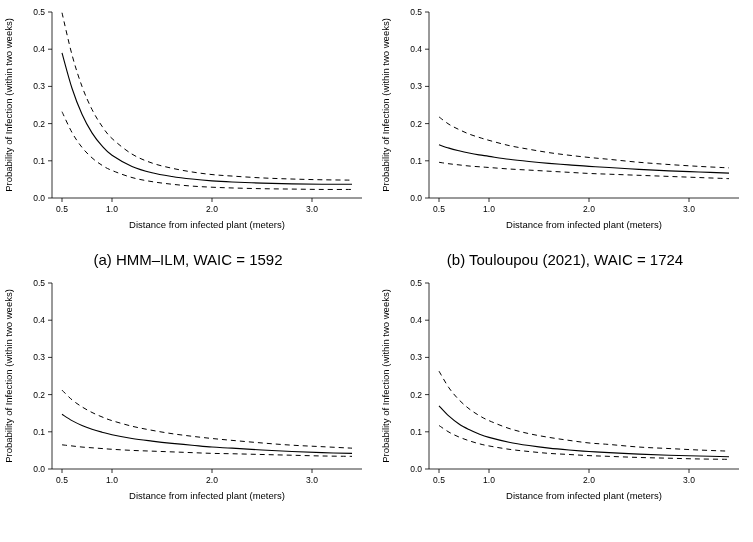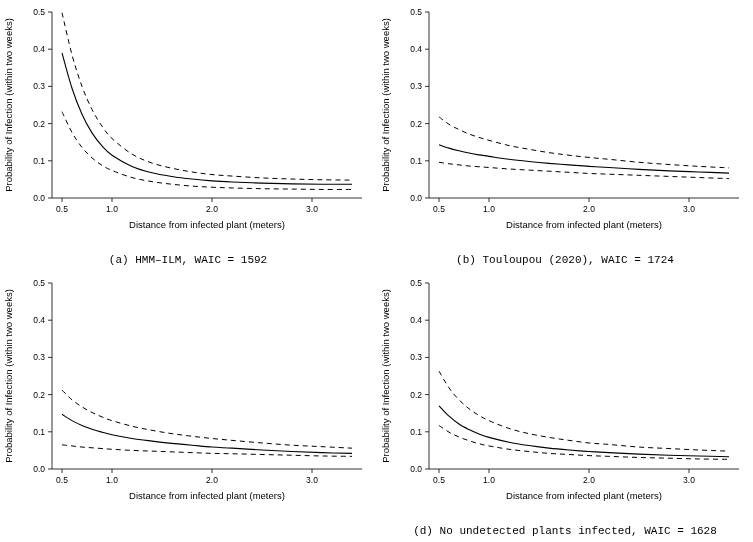--- a/index.html
+++ b/index.html
@@ -30,22 +30,22 @@
     top: 0;
     width: 376px;
     height: 242px;
   }
   .panel-caption {
     position: absolute;
     left: 0;
     bottom: 4px;
     width: 376px;
     text-align: center;
-    font-size: 11px;
-    font-family: Liberation Mono, monospace;
+    font-size: 15px;
+    font-family: Liberation Sans, sans-serif;
     color: #000000;
     line-height: 14px;
   }
   svg { display: block; }
   .axis-line {
     stroke: #000000;
     stroke-width: 0.8;
     fill: none;
   }
   .tick {
@@ -143,21 +143,21 @@
             <line x1="48" y1="12" x2="52" y2="12" class="tick"></line>
             <text x="45" y="15" class="tick-label" text-anchor="end">0.5</text>
             <text x="207" y="228" class="axis-title" text-anchor="middle">Distance from infected plant (meters)</text>
             <text x="12" y="105" class="axis-title" text-anchor="middle" transform="rotate(-90 12 105)">Probability of Infection (within two weeks)</text>
             <path d="M 62.00 144.80 C 63.67 145.36, 68.67 147.16, 72.00 148.15 C 75.33 149.14, 78.67 149.95, 82.00 150.76 C 85.33 151.56, 88.67 152.31, 92.00 152.99 C 95.33 153.67, 98.67 154.29, 102.00 154.85 C 105.33 155.41, 107.00 155.59, 112.00 156.34 C 117.00 157.08, 125.33 158.44, 132.00 159.31 C 138.67 160.18, 145.33 160.86, 152.00 161.54 C 158.67 162.23, 165.33 162.85, 172.00 163.40 C 178.67 163.96, 185.33 164.40, 192.00 164.89 C 198.67 165.39, 205.33 165.95, 212.00 166.38 C 218.67 166.81, 223.67 167.00, 232.00 167.50 C 240.33 167.99, 252.00 168.80, 262.00 169.36 C 272.00 169.91, 282.00 170.41, 292.00 170.84 C 302.00 171.28, 312.00 171.59, 322.00 171.96 C 332.00 172.33, 347.00 172.89, 352.00 173.08" class="curve-mean"></path>
             <path d="M 62.00 116.90 C 63.67 118.14, 68.67 122.24, 72.00 124.34 C 75.33 126.45, 78.67 127.94, 82.00 129.55 C 85.33 131.16, 88.67 132.71, 92.00 134.02 C 95.33 135.32, 98.67 136.31, 102.00 137.36 C 105.33 138.42, 107.00 138.98, 112.00 140.34 C 117.00 141.70, 125.33 144.06, 132.00 145.55 C 138.67 147.04, 145.33 148.09, 152.00 149.27 C 158.67 150.45, 165.33 151.62, 172.00 152.62 C 178.67 153.61, 185.33 154.41, 192.00 155.22 C 198.67 156.03, 205.33 156.77, 212.00 157.45 C 218.67 158.13, 223.67 158.51, 232.00 159.31 C 240.33 160.12, 252.00 161.42, 262.00 162.29 C 272.00 163.16, 282.00 163.84, 292.00 164.52 C 302.00 165.20, 312.00 165.82, 322.00 166.38 C 332.00 166.94, 347.00 167.62, 352.00 167.87" class="curve-ci"></path>
             <path d="M 62.00 162.29 C 63.67 162.54, 68.67 163.34, 72.00 163.78 C 75.33 164.21, 78.67 164.52, 82.00 164.89 C 85.33 165.26, 88.67 165.70, 92.00 166.01 C 95.33 166.32, 98.67 166.50, 102.00 166.75 C 105.33 167.00, 107.00 167.12, 112.00 167.50 C 117.00 167.87, 125.33 168.55, 132.00 168.98 C 138.67 169.42, 145.33 169.73, 152.00 170.10 C 158.67 170.47, 165.33 170.84, 172.00 171.22 C 178.67 171.59, 185.33 171.96, 192.00 172.33 C 198.67 172.70, 205.33 173.14, 212.00 173.45 C 218.67 173.76, 223.67 173.88, 232.00 174.19 C 240.33 174.50, 252.00 174.94, 262.00 175.31 C 272.00 175.68, 282.00 176.05, 292.00 176.42 C 302.00 176.80, 312.00 177.17, 322.00 177.54 C 332.00 177.91, 347.00 178.47, 352.00 178.66" class="curve-ci"></path>
           </g>
       </svg>
     </div>
-    <div class="panel-caption">(b) Touloupou (2020), WAIC = 1724</div>
+    <div class="panel-caption">(b) Touloupou (2021), WAIC = 1724</div>
   </div>
 
   <div class="panel" style="left:0px; top:271px;">
     <div class="panel-plot">
       <svg width="376" height="242" viewBox="0 0 376 242">
         <g>
             <line x1="52" y1="198" x2="362" y2="198" class="axis-line"></line>
             <line x1="52" y1="12" x2="52" y2="198" class="axis-line"></line>
             <line x1="62" y1="198" x2="62" y2="202" class="tick"></line>
             <text x="62" y="212" class="tick-label" text-anchor="middle">0.5</text>
@@ -216,16 +216,15 @@
             <line x1="48" y1="12" x2="52" y2="12" class="tick"></line>
             <text x="45" y="15" class="tick-label" text-anchor="end">0.5</text>
             <text x="207" y="228" class="axis-title" text-anchor="middle">Distance from infected plant (meters)</text>
             <text x="12" y="105" class="axis-title" text-anchor="middle" transform="rotate(-90 12 105)">Probability of Infection (within two weeks)</text>
             <path d="M 62.00 134.76 C 63.67 136.50, 68.67 142.14, 72.00 145.18 C 75.33 148.21, 78.67 150.76, 82.00 152.99 C 85.33 155.22, 88.67 156.89, 92.00 158.57 C 95.33 160.24, 98.67 161.73, 102.00 163.03 C 105.33 164.33, 107.00 165.02, 112.00 166.38 C 117.00 167.74, 125.33 169.85, 132.00 171.22 C 138.67 172.58, 145.33 173.57, 152.00 174.56 C 158.67 175.56, 165.33 176.42, 172.00 177.17 C 178.67 177.91, 185.33 178.47, 192.00 179.03 C 198.67 179.59, 205.33 180.08, 212.00 180.52 C 218.67 180.95, 223.67 181.20, 232.00 181.63 C 240.33 182.07, 252.00 182.69, 262.00 183.12 C 272.00 183.55, 282.00 183.93, 292.00 184.24 C 302.00 184.55, 312.00 184.73, 322.00 184.98 C 332.00 185.23, 347.00 185.60, 352.00 185.72" class="curve-mean"></path>
             <path d="M 62.00 100.16 C 63.67 102.95, 68.67 112.13, 72.00 116.90 C 75.33 121.68, 78.67 125.34, 82.00 128.81 C 85.33 132.28, 88.67 135.13, 92.00 137.74 C 95.33 140.34, 98.67 142.45, 102.00 144.43 C 105.33 146.42, 107.00 147.47, 112.00 149.64 C 117.00 151.81, 125.33 155.28, 132.00 157.45 C 138.67 159.62, 145.33 161.17, 152.00 162.66 C 158.67 164.15, 165.33 165.26, 172.00 166.38 C 178.67 167.50, 185.33 168.43, 192.00 169.36 C 198.67 170.29, 205.33 171.28, 212.00 171.96 C 218.67 172.64, 223.67 172.77, 232.00 173.45 C 240.33 174.13, 252.00 175.37, 262.00 176.05 C 272.00 176.73, 282.00 177.04, 292.00 177.54 C 302.00 178.04, 312.00 178.59, 322.00 179.03 C 332.00 179.46, 347.00 179.96, 352.00 180.14" class="curve-ci"></path>
             <path d="M 62.00 154.48 C 63.67 155.59, 68.67 159.25, 72.00 161.17 C 75.33 163.09, 78.67 164.58, 82.00 166.01 C 85.33 167.43, 88.67 168.61, 92.00 169.73 C 95.33 170.84, 98.67 171.84, 102.00 172.70 C 105.33 173.57, 107.00 174.01, 112.00 174.94 C 117.00 175.87, 125.33 177.35, 132.00 178.28 C 138.67 179.21, 145.33 179.83, 152.00 180.52 C 158.67 181.20, 165.33 181.88, 172.00 182.38 C 178.67 182.87, 185.33 183.12, 192.00 183.49 C 198.67 183.86, 205.33 184.30, 212.00 184.61 C 218.67 184.92, 223.67 185.04, 232.00 185.35 C 240.33 185.66, 252.00 186.16, 262.00 186.47 C 272.00 186.78, 282.00 186.96, 292.00 187.21 C 302.00 187.46, 312.00 187.77, 322.00 187.96 C 332.00 188.14, 347.00 188.27, 352.00 188.33" class="curve-ci"></path>
           </g>
       </svg>
     </div>
-    <div class="panel-caption">(d) No undetected plants infected, WAIC = 1628</div>
   </div>
 
 </div>
 
 </body></html>

